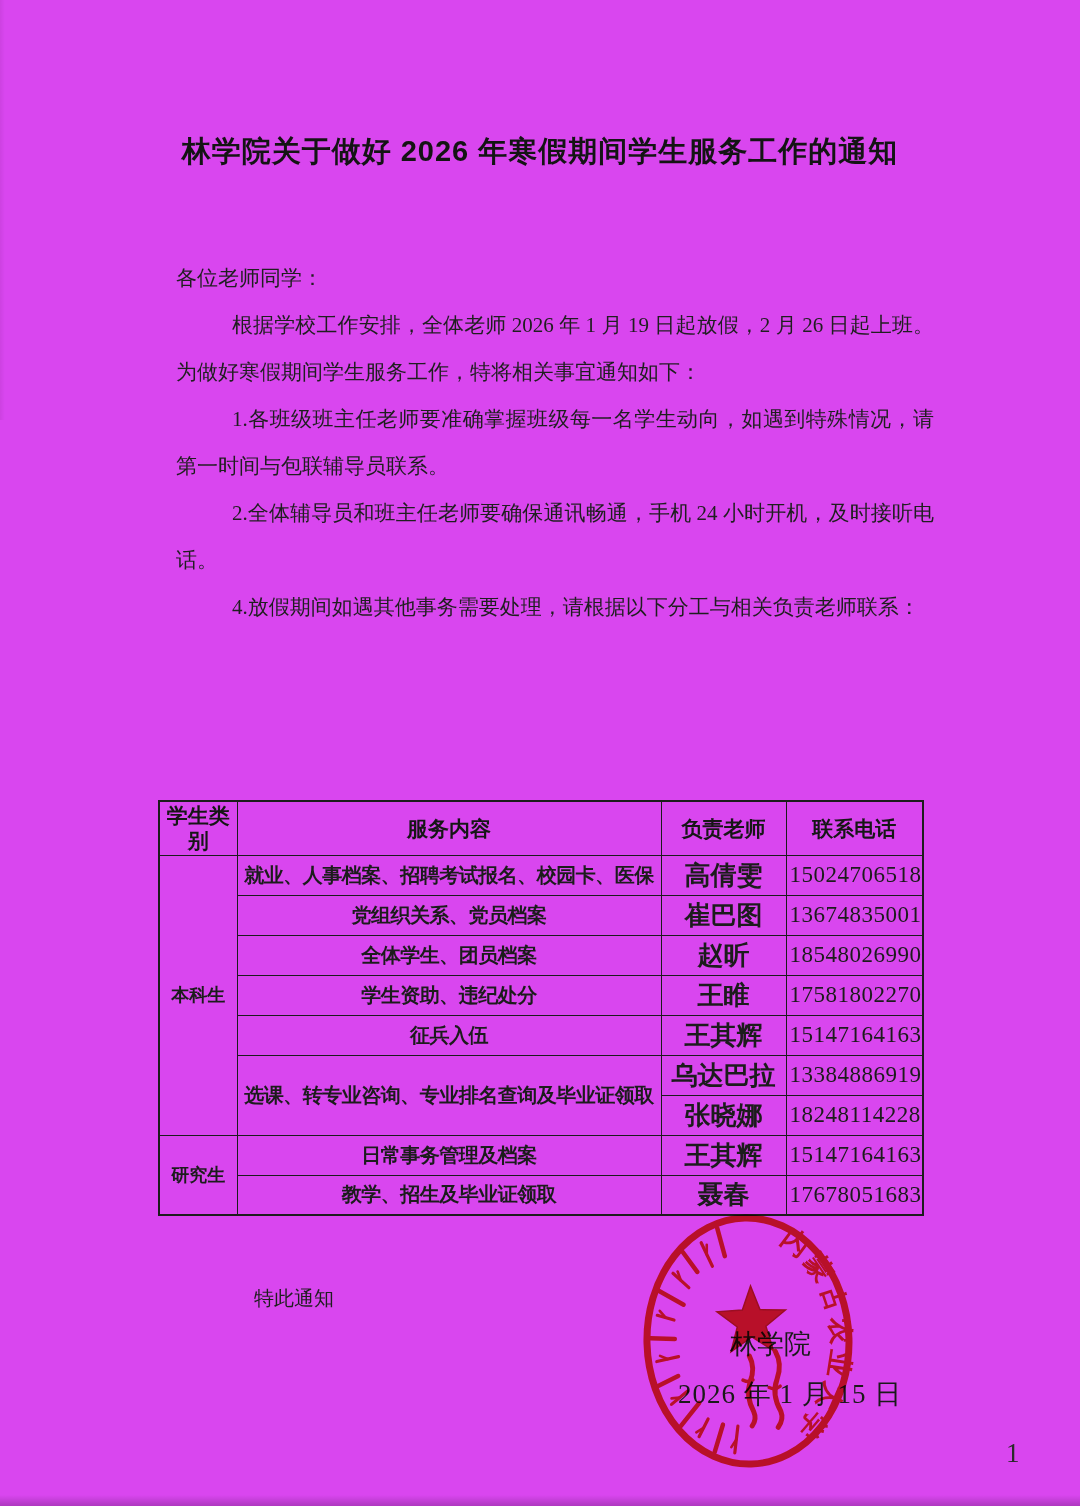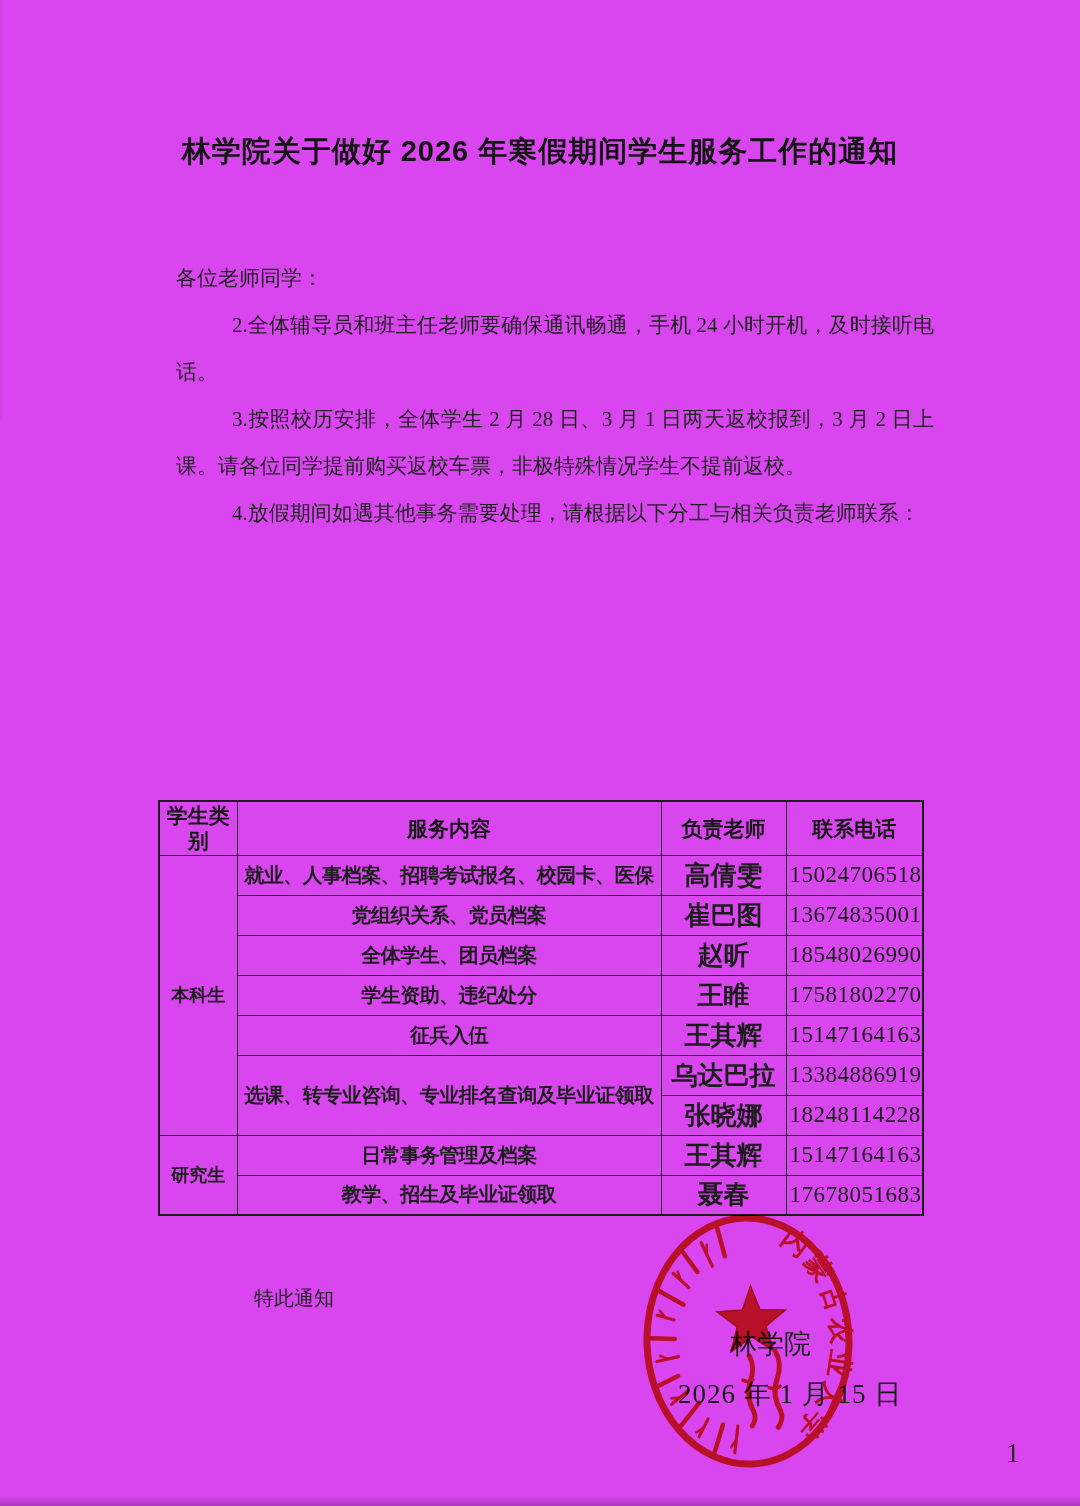--- a/index.html
+++ b/index.html
@@ -81,22 +81,23 @@
 </style>
 </head>
 <body>
 
 <div class="page">
 
   <h1 class="title">林学院关于做好 2026 年寒假期间学生服务工作的通知</h1>
 
   <div class="doc-body">
     <p class="salutation">各位老师同学：</p>
+    <p class="para">根据学校工作安排，全体老师 2026 年 1 月 19 日起放假，2 月 26 日起上班。为做好寒假期间学生服务工作，特将相关事宜通知如下：</p>
+    <p class="para">1.各班级班主任老师要准确掌握班级每一名学生动向，如遇到特殊情况，请第一时间与包联辅导员联系。</p>
     <p class="para">2.全体辅导员和班主任老师要确保通讯畅通，手机 24 小时开机，及时接听电话。</p>
-    <p class="para">3.按照校历安排，全体学生 2 月 28 日、3 月 1 日两天返校报到，3 月 2 日上课。请各位同学提前购买返校车票，非极特殊情况学生不提前返校。</p>
     <p class="para">4.放假期间如遇其他事务需要处理，请根据以下分工与相关负责老师联系：</p>
   </div>
 
   <table class="contact-table">
     <colgroup>
       <col style="width:78px">
         <col style="width:424px">
         <col style="width:125px">
         <col style="width:137px">
     </colgroup>

